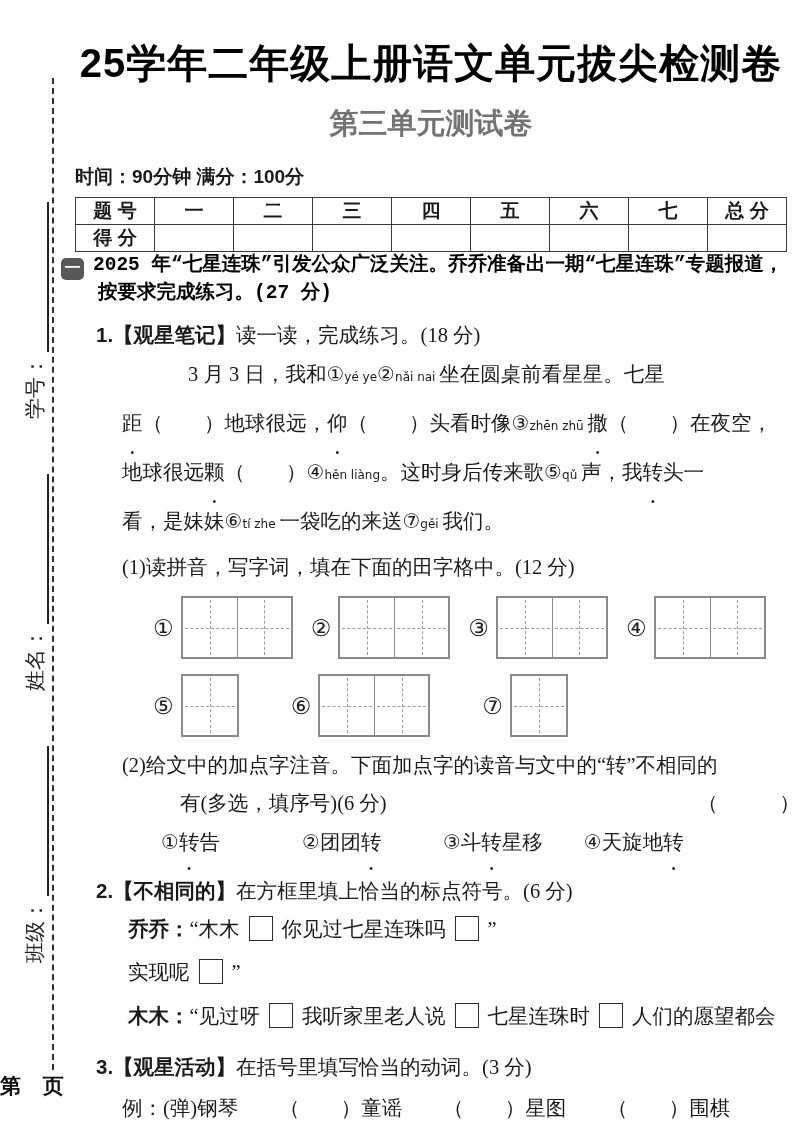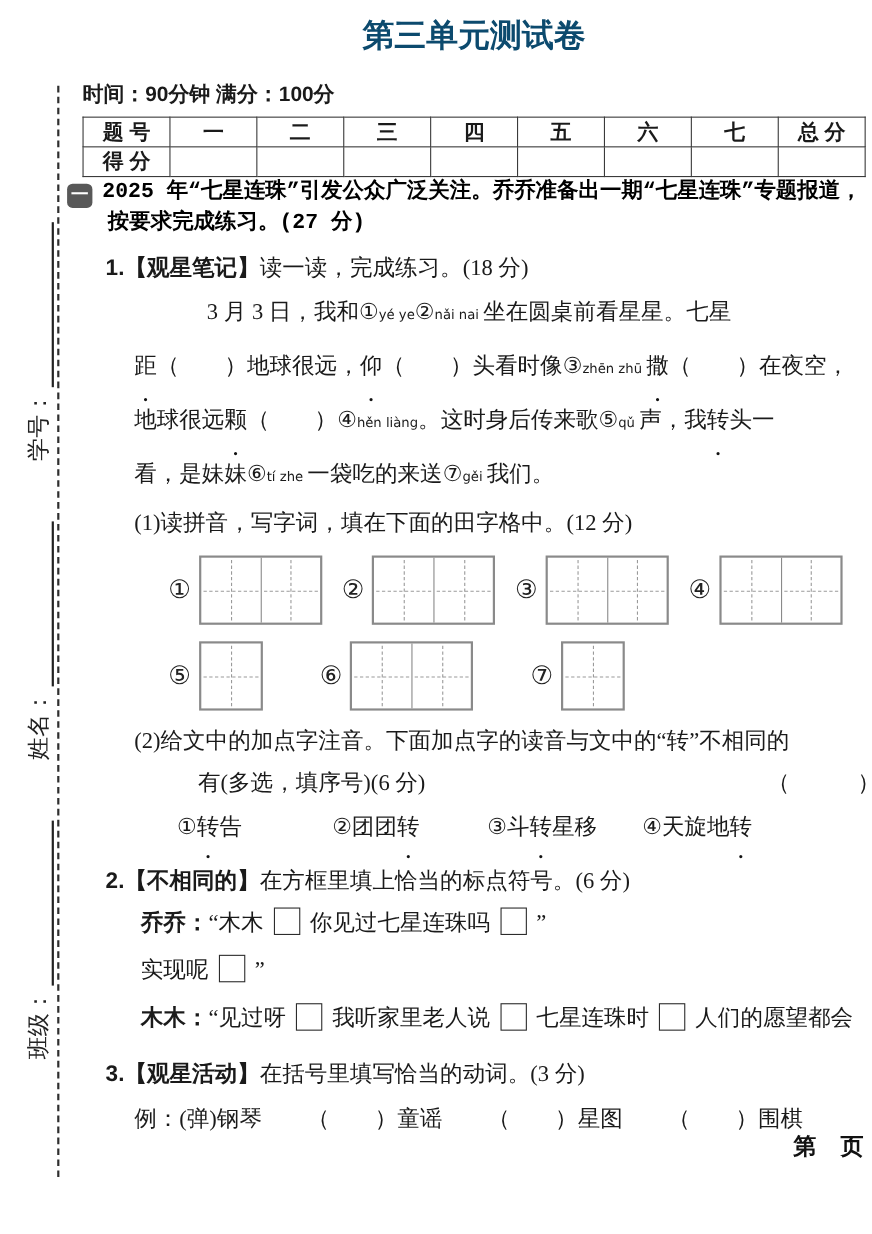--- a/index.html
+++ b/index.html
@@ -34,21 +34,21 @@
   
   .wrapper { position:absolute; left:75px; top:0; width:712px; }
   .title {
     margin-top:36px; text-align:center;
     font-family:"Liberation Sans","DejaVu Sans",sans-serif;
     font-weight:900; font-size:40px; letter-spacing:1px; color:#000;
   }
   .subtitle {
     margin-top:13px; text-align:center;
     font-family:"Liberation Sans","DejaVu Sans",sans-serif;
-    font-weight:700; font-size:29px; color:#0c4a6e;
+    font-weight:700; font-size:29px; color:#737373;
   }
   .meta {
     margin-top:20px; 
     font-family:"Liberation Sans","DejaVu Sans",sans-serif;
     font-weight:700; font-size:19px; padding-right:2px;
   }
   table.score {
     margin-top:7px; width:100%;
     border-collapse:collapse; table-layout:fixed;
     font-family:"Liberation Sans","DejaVu Sans",sans-serif;
@@ -113,22 +113,22 @@
   .tzg-cell::before {
     content:""; position:absolute; left:50%; top:2px; bottom:2px;
     border-left:1.5px dashed #9a9a9a;
   }
   .tzg-cell::after {
     content:""; position:absolute; top:50%; left:2px; right:2px;
     border-top:1.5px dashed #9a9a9a;
   }
   
   .footer {
-    position:absolute; left:0; top:1028px; width:793px;
-    text-align:right;
+    position:absolute; left:0; top:1072px; width:793px;
+    text-align:left;
     font-family:"Liberation Sans","DejaVu Sans",sans-serif;
     font-weight:700; font-size:21px; letter-spacing:8px; color:#111;
   }
 </style>
 </head>
 <body>
 
 <div class="binding-dash"></div>
 <div class="side-fields">
     <span class="side-field">
@@ -139,20 +139,21 @@
       <span class="lbl">姓名：</span>
       <span class="blankline"></span>
     </span>
     <span class="side-field">
       <span class="lbl">学号：</span>
       <span class="blankline"></span>
     </span>
   </div>
 
 <div class="wrapper">
+  <div class="title">25学年二年级上册语文单元拔尖检测卷</div>
   <div class="subtitle">第三单元测试卷</div>
   <div class="meta">时间：90分钟  满分：100分</div>
 
   <table class="score">
     <tbody>
       <tr>
           <td>题 号</td>
           <td>一</td>
           <td>二</td>
           <td>三</td>

